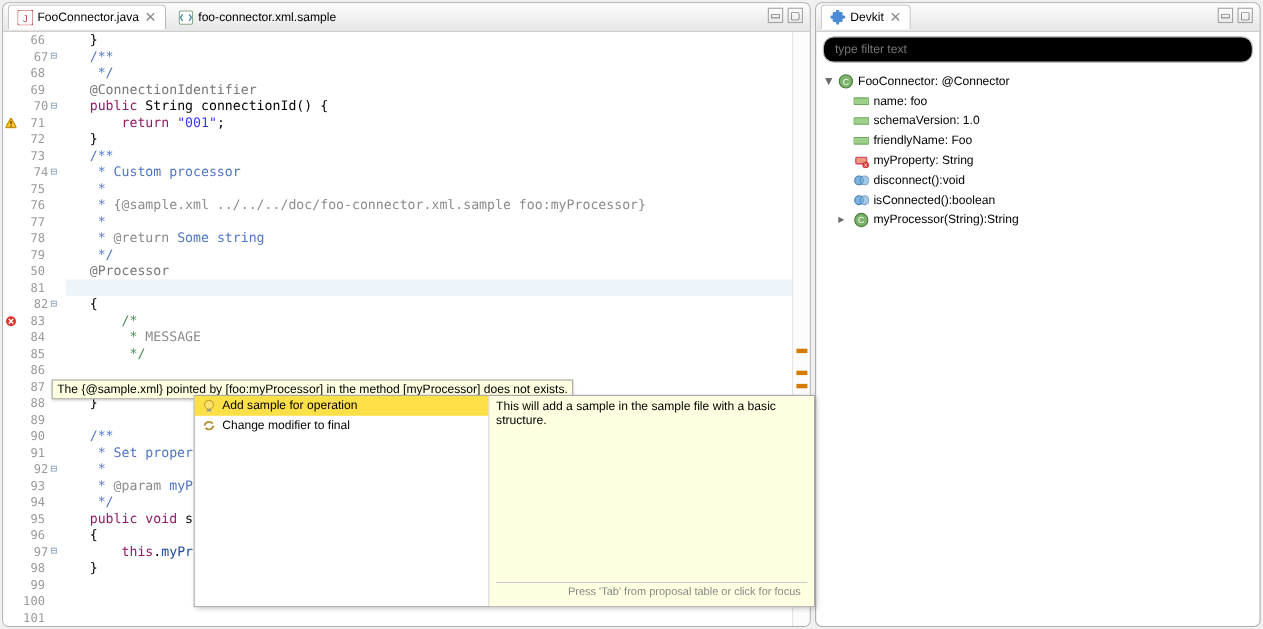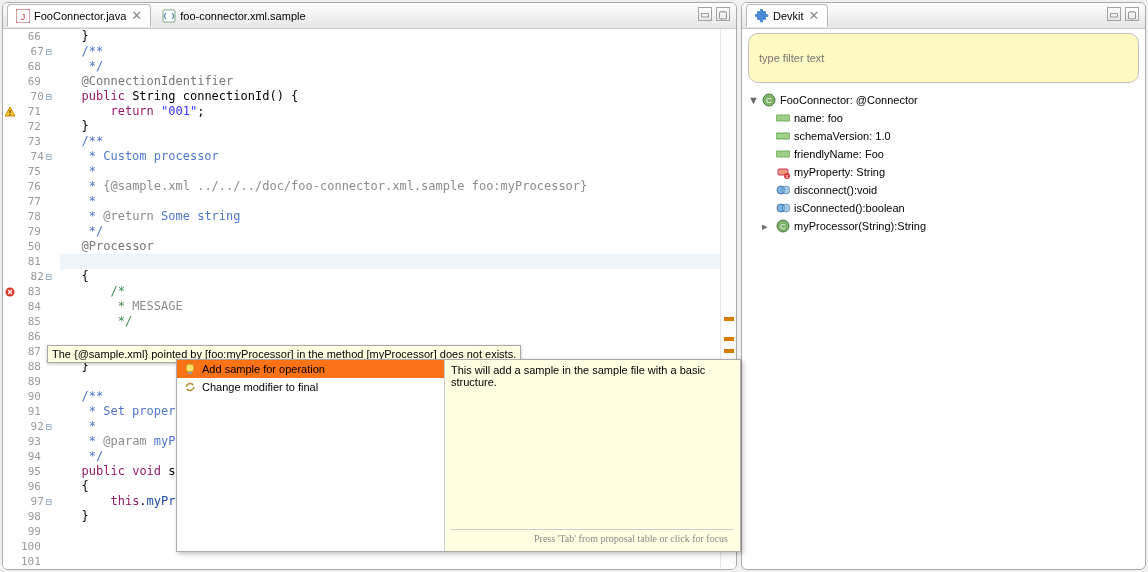--- a/index.html
+++ b/index.html
@@ -9,21 +9,21 @@
 .editor-panel { flex: 0 0 735px; }
 .side-panel { flex: 1; }
 .tabbar { background: linear-gradient(#fdfdfd,#e6e6e6); border-bottom: 1px solid #c8c8c8; height: 26px; display: flex; align-items: center; padding: 0 4px; position: relative; }
 .tab { display: flex; align-items: center; gap: 4px; padding: 3px 8px; margin-right: 2px; border: 1px solid transparent; border-radius: 4px 4px 0 0; cursor: pointer; }
 .tab.active { background: #fff; border-color: #b9b9b9; border-bottom-color: #fff; }
 .tab-icon { width: 14px; height: 14px; display: flex; align-items: center; justify-content: center; }
 .close-x { color: #888; font-size: 13px; padding-left: 1px; }
 .winbtns { position: absolute; right: 6px; top: 4px; display: flex; gap: 4px; }
 .winbtn { width: 14px; height: 14px; border: 1px solid #a3a3a3; background: linear-gradient(#fff,#e8e8e8); display: flex; align-items: center; justify-content: center; font-size: 10px; color: #555; }
 .filter-row { padding: 4px 6px; }
-.filter { width: 100%; border: 1px solid #bfbfbf; border-radius: 10px; padding: 18px 10px; font-size: 11px; color: #888; background: #fef9c3; }
+.filter { width: 100%; border: 1px solid #bfbfbf; border-radius: 10px; padding: 5px 10px; font-size: 11px; color: #888; background: #000000; }
 .editor-body { display: flex; flex: 1; overflow: hidden; background: #fff; font-family: Monaco, Menlo, Consolas, monospace; font-size: 12px; line-height: 15px; }
 .err-gutter { width: 14px; background: #fff; }
 .err-gutter .m { height: 15px; display: flex; align-items: center; justify-content: center; }
 .gutter { text-align: right; color: #9a9a9a; font-size: 11px; padding: 0 4px; user-select: none; background: #fff; }
 .gutter .ln { height: 15px; display: flex; align-items: center; justify-content: flex-end; gap: 2px; }
 .fold { color:#7d9ab8; font-size:10px; }
 .code { flex: 1; overflow: hidden; padding-left: 4px; position: relative; }
 .code .line { height: 15px; white-space: pre; }
 .kw { color: #931a68; }
 .str { color: #3834ff; }
@@ -34,23 +34,23 @@
 .cursor-line { background: #edf5fb; }
 .c-cmt { color: #4a8b55; }
 .c-cmt-tag { color: #8c8c8c; }
 .overview { width: 16px; background: #fcfcfc; border-left: 1px solid #e5e5e5; position: relative; }
 .overview .mark { position:absolute; left:3px; width:10px; height:4px; }
 
 .tooltip { position: absolute; left: 47px; top: 345px; background: #ffffe1; border: 1px solid #aaa; padding: 2px 4px; font-size: 11px; font-family: "Lucida Grande","Segoe UI",sans-serif; box-shadow: 0 1px 3px rgba(0,0,0,.25); z-index: 5; }
 .quickfix { position: absolute; left: 176px; top: 359px; width: 565px; height: 193px; display: flex; font-family: "Lucida Grande","Segoe UI",sans-serif; font-size: 11px; background: #fff; border: 1px solid #aaa; box-shadow: 2px 2px 5px rgba(0,0,0,.25); z-index: 6; }
 .qf-list { width: 268px; border-right: 1px solid #ccc; display: flex; flex-direction: column; }
 .qf-item { display: flex; align-items: center; gap: 5px; padding: 2px 6px; cursor: pointer; }
-.qf-item.sel { background: #f97316; }
+.qf-item.sel { background: #fde047; }
 .qf-desc { flex: 1; background: #ffffe1; padding: 4px 6px; display: flex; flex-direction: column; }
-.qf-footer { border-top: 1px solid #ccc; font-size: 10px; color: #888; text-align: right; padding: 3px 6px; font-family: Liberation Serif, serif; }
+.qf-footer { border-top: 1px solid #ccc; font-size: 10px; color: #888; text-align: right; padding: 3px 6px; }
 .tree { padding: 4px 6px; font-size: 11px; line-height: 18px; }
 .tree-row { display: flex; align-items: center; gap: 4px; cursor: pointer; }
 .tree-arrow { width: 10px; color: #6b6b6b; }
 .tree-icon { width: 14px; height: 14px; display:inline-flex; align-items:center; justify-content:center;}
 .indent1 { padding-left: 14px; }
 .warn-dot{ width:10px;height:10px; }
 .err-dot{ width:10px;height:10px; }
 </style>
 </head>
 <body>

